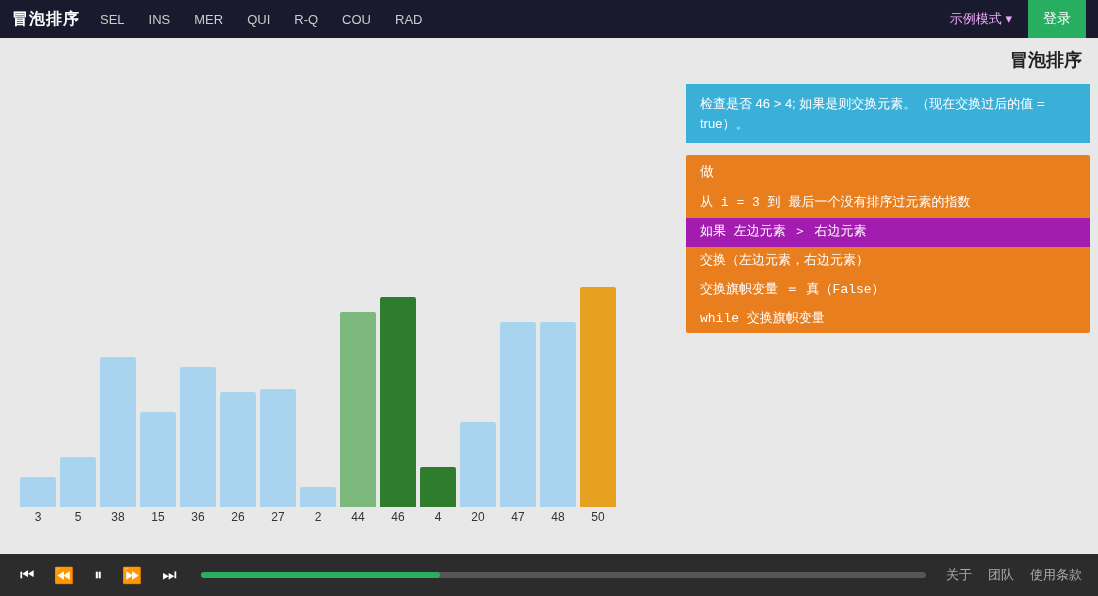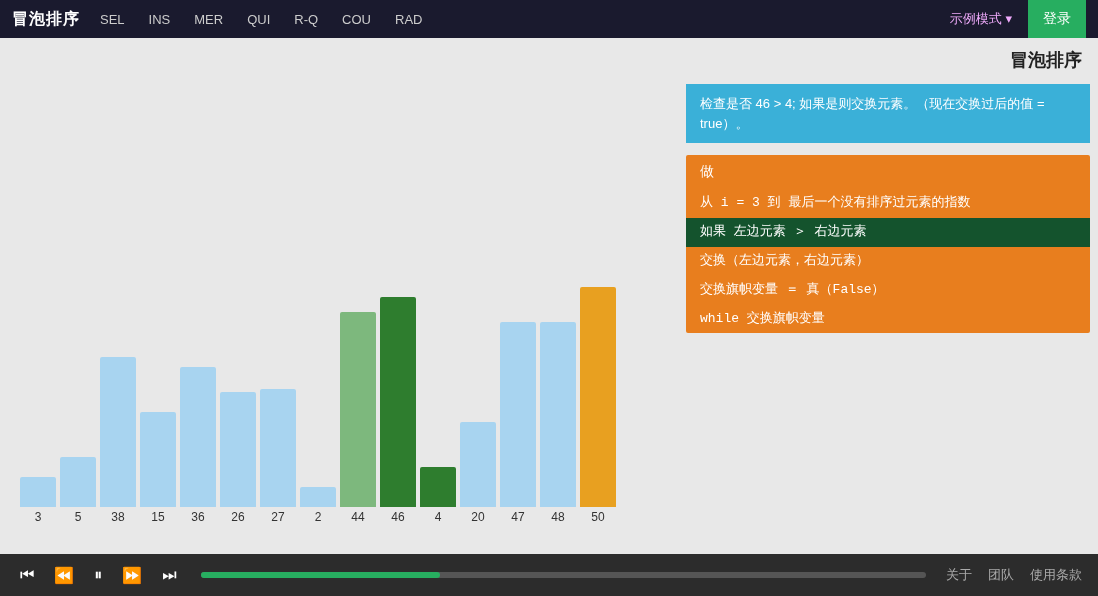--- a/index.html
+++ b/index.html
@@ -138,21 +138,21 @@
       line-height: 1.6;
       font-family: "Courier New", monospace;
     }
 
     .code-line.header {
       font-size: 14px;
       padding: 6px 14px;
     }
 
     .code-line.highlighted {
-      background: #14532d;
+      background: #a21caf;
       color: white;
     }
 
     
     #bottom-bar {
       height: 42px;
       background: #2c2c2c;
       display: flex;
       align-items: center;
       padding: 0 16px;

